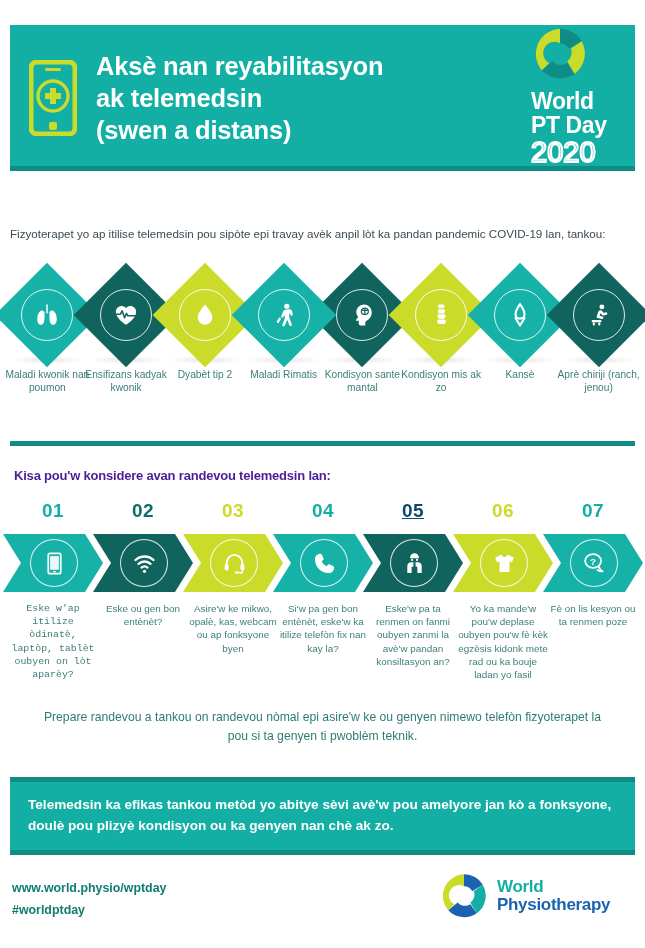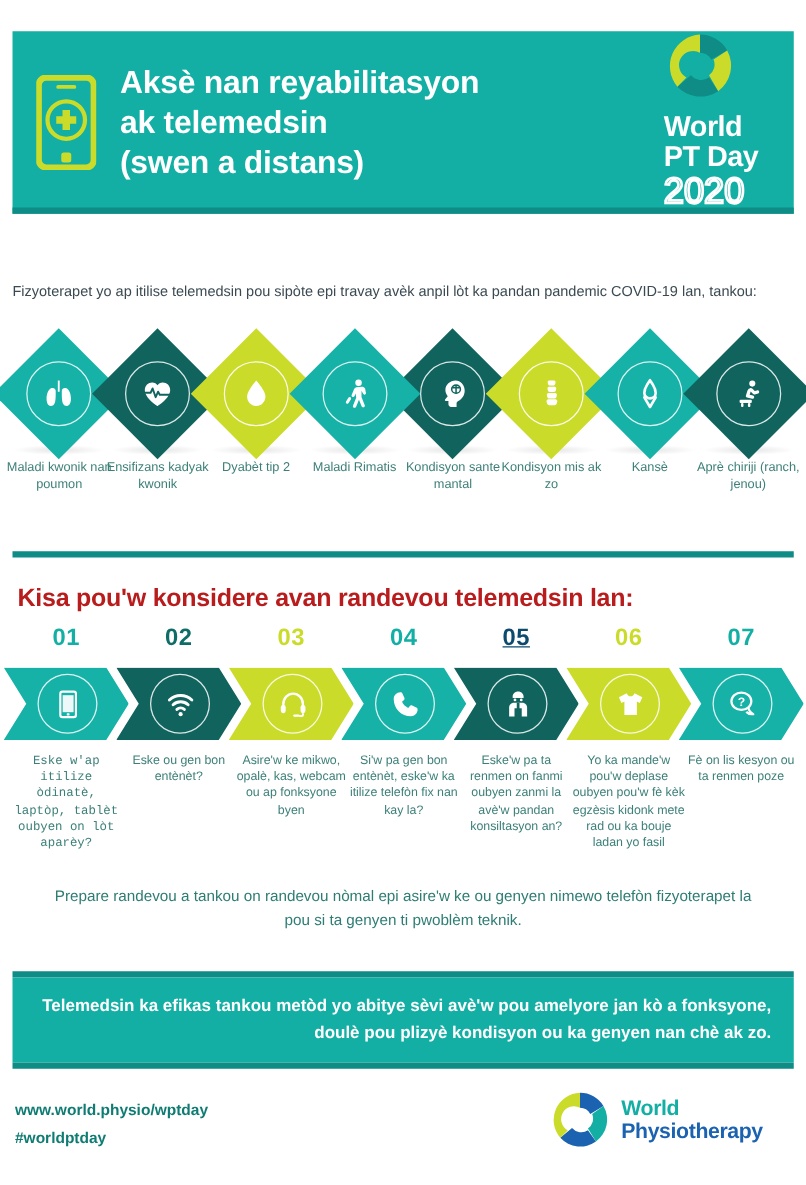--- a/index.html
+++ b/index.html
@@ -62,21 +62,21 @@
   .dia-label {
     text-align:center; font-size:10.2px; color:#3B7F78; line-height:1.32; margin-top:4px;
   }
 
   
   .divider { position:absolute; left:10px; top:441px; width:625px; height:5px; background:#0E8C85; }
 
   
   .s2-head {
     position:absolute; left:14px; top:468px;
-    font-size:20px; font-weight:bold; color:#b91c1c; letter-spacing:-0.2px;
+    font-size:13px; font-weight:bold; color:#4c1d95; letter-spacing:-0.2px;
   }
   .num-row { position:absolute; left:8px; top:500px; width:630px; height:26px; }
   .num {
     position:absolute; top:0; width:90px; text-align:center;
     font-size:19px; font-weight:bold; letter-spacing:0.4px;
   }
   .arrow-row { position:absolute; left:8px; top:534px; width:630px; height:58px; }
   .arrow {
     position:absolute; top:0; width:100px; height:58px;
     display:flex; align-items:center; justify-content:center;
@@ -101,21 +101,21 @@
 
   
   .hl-box {
     position:absolute; left:10px; top:782px; width:625px; height:68px;
     background:#13AFA4; display:flex; align-items:center; justify-content:center;
   }
   .hl-top { position:absolute; left:10px; top:777px; width:625px; height:5px; background:#0E8C85; }
   .hl-bot { position:absolute; left:10px; top:850px; width:625px; height:5px; background:#0E8C85; }
   .hl-text {
     color:#fff; font-weight:bold; font-size:13.6px; line-height:1.52;
-    text-align:right; padding:0 18px;
+    text-align:left; padding:0 18px;
   }
 
   
   .footer-links {
     position:absolute; left:12px; top:878px;
     font-size:12.4px; font-weight:bold; color:#0E7C73; line-height:1.75;
   }
   .footer-logo { position:absolute; left:440px; top:872px; display:flex; align-items:center; gap:9px; }
   .wp-word-1 { color:#13AFA4; font-weight:bold; font-size:17px; line-height:1.05; letter-spacing:-0.3px; }
   .wp-word-2 { color:#1B63B0; font-weight:bold; font-size:17px; line-height:1.05; letter-spacing:-0.3px; }

